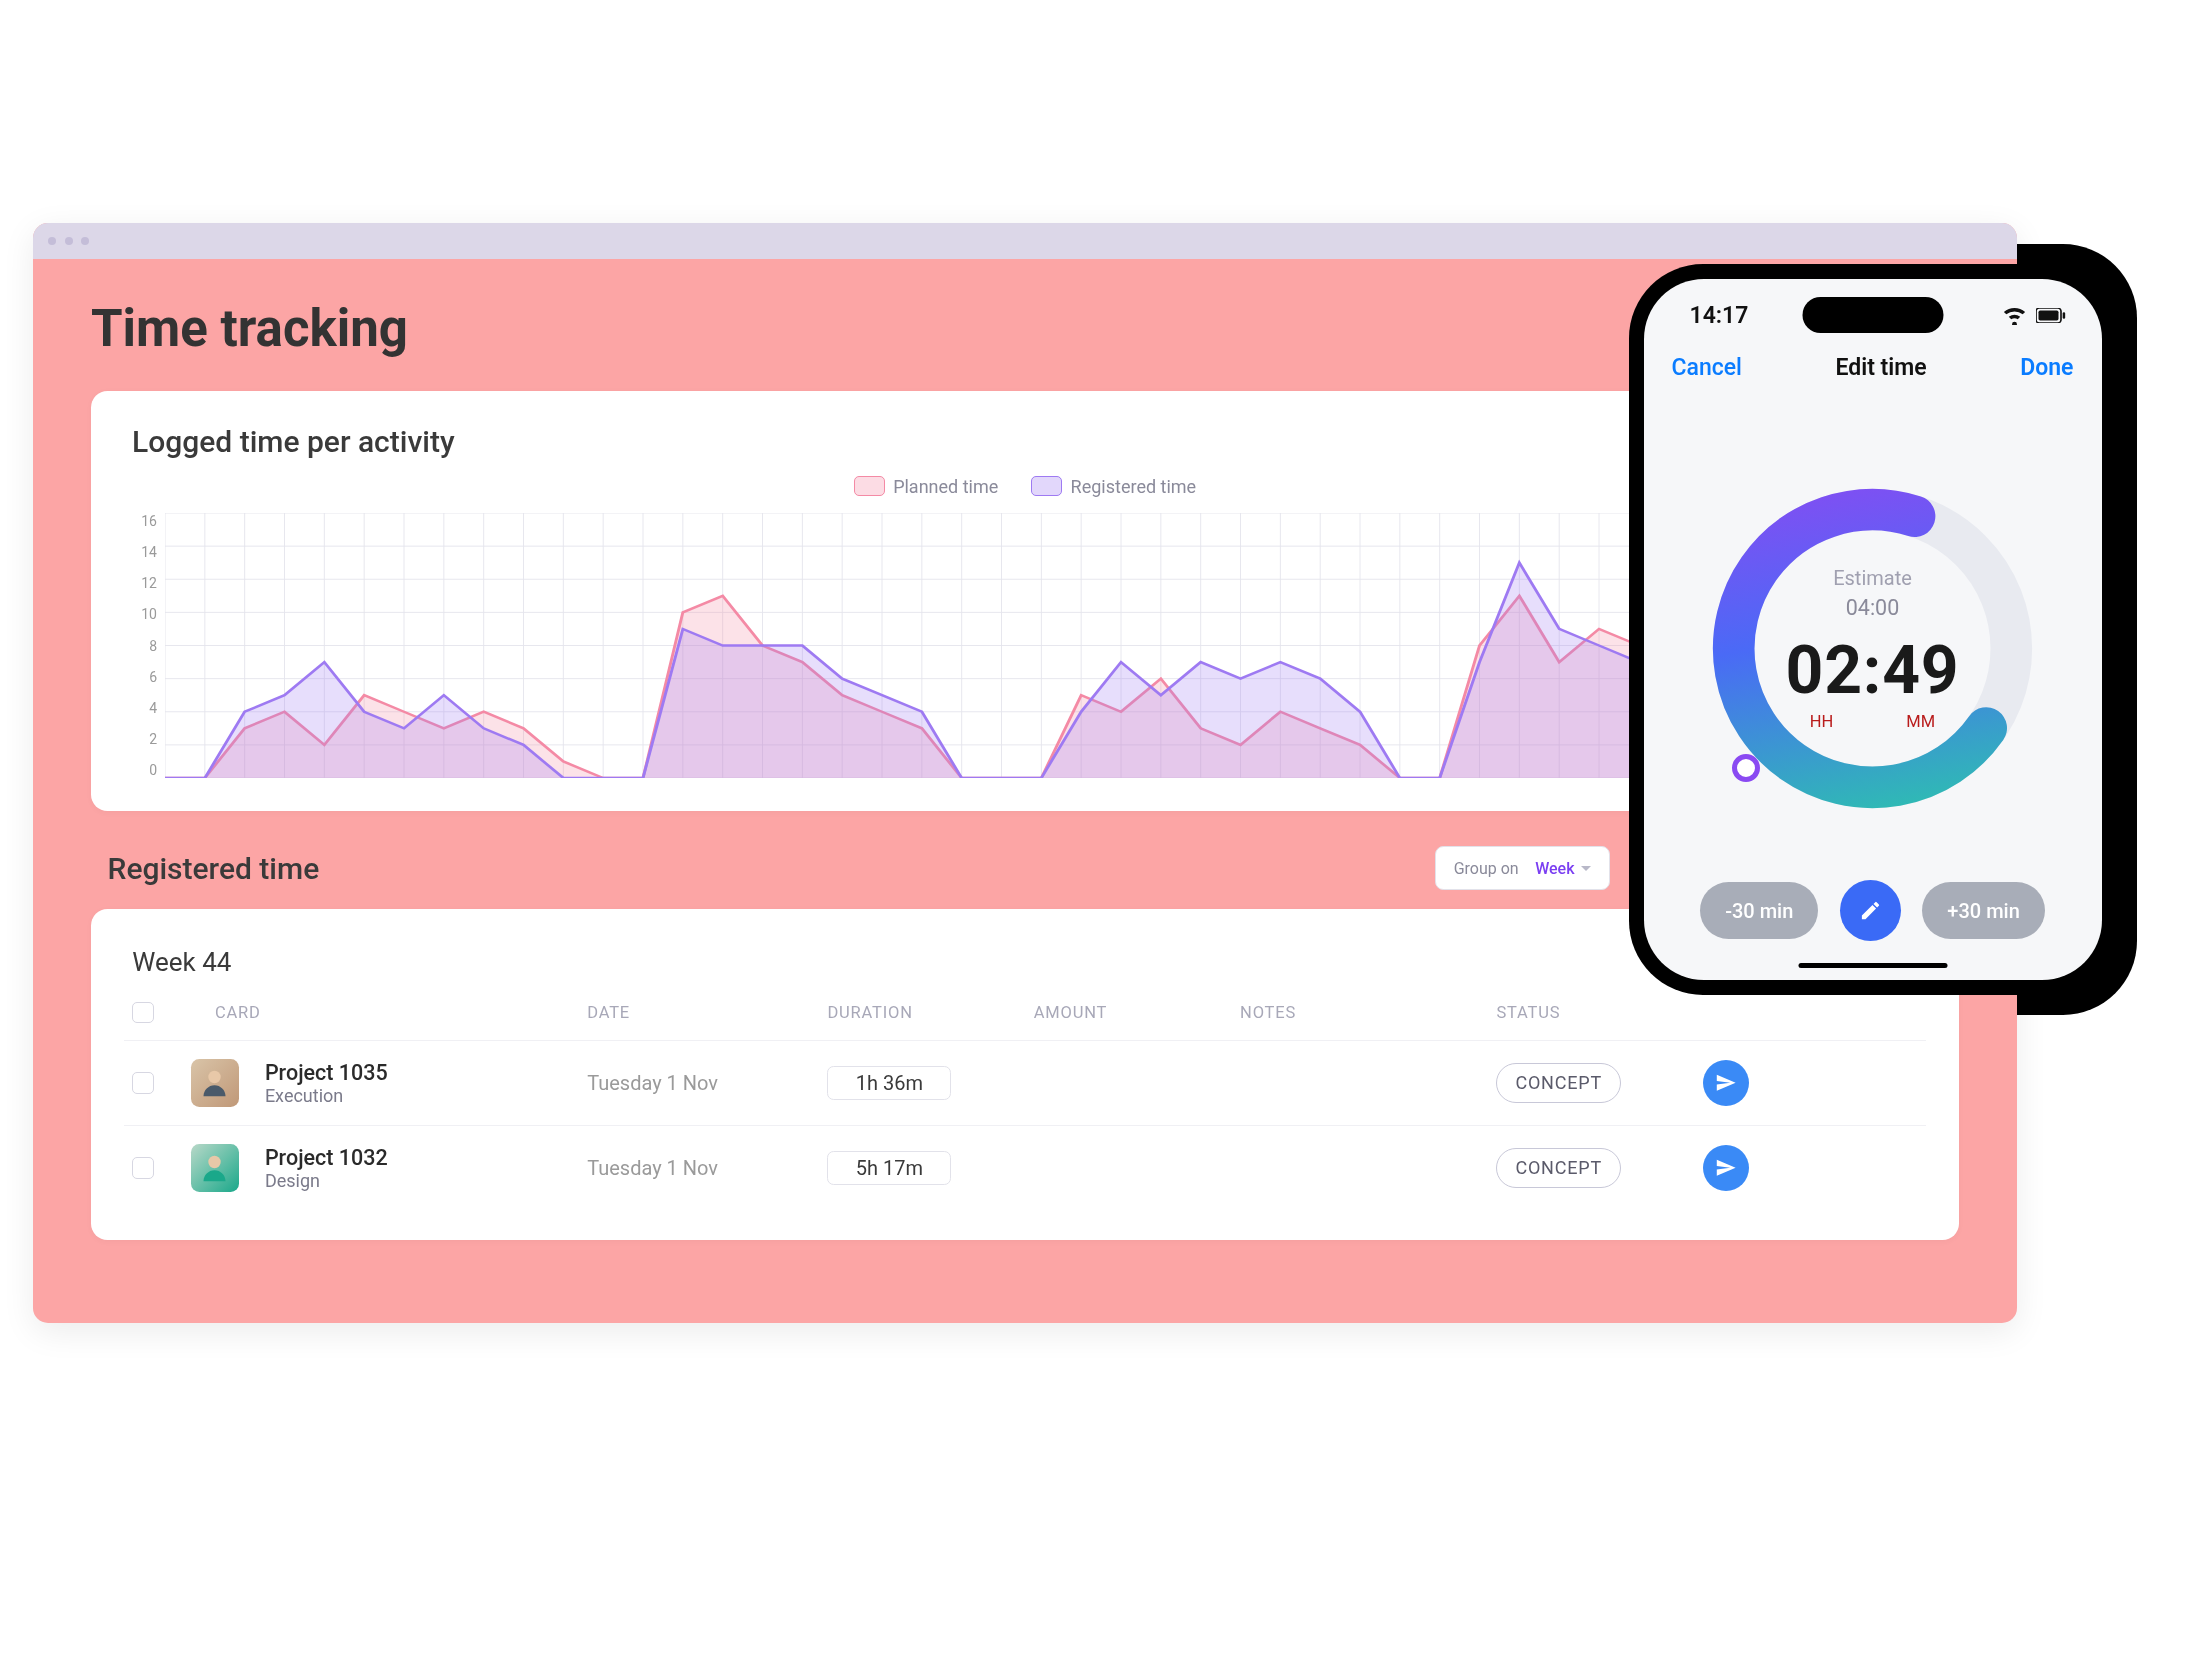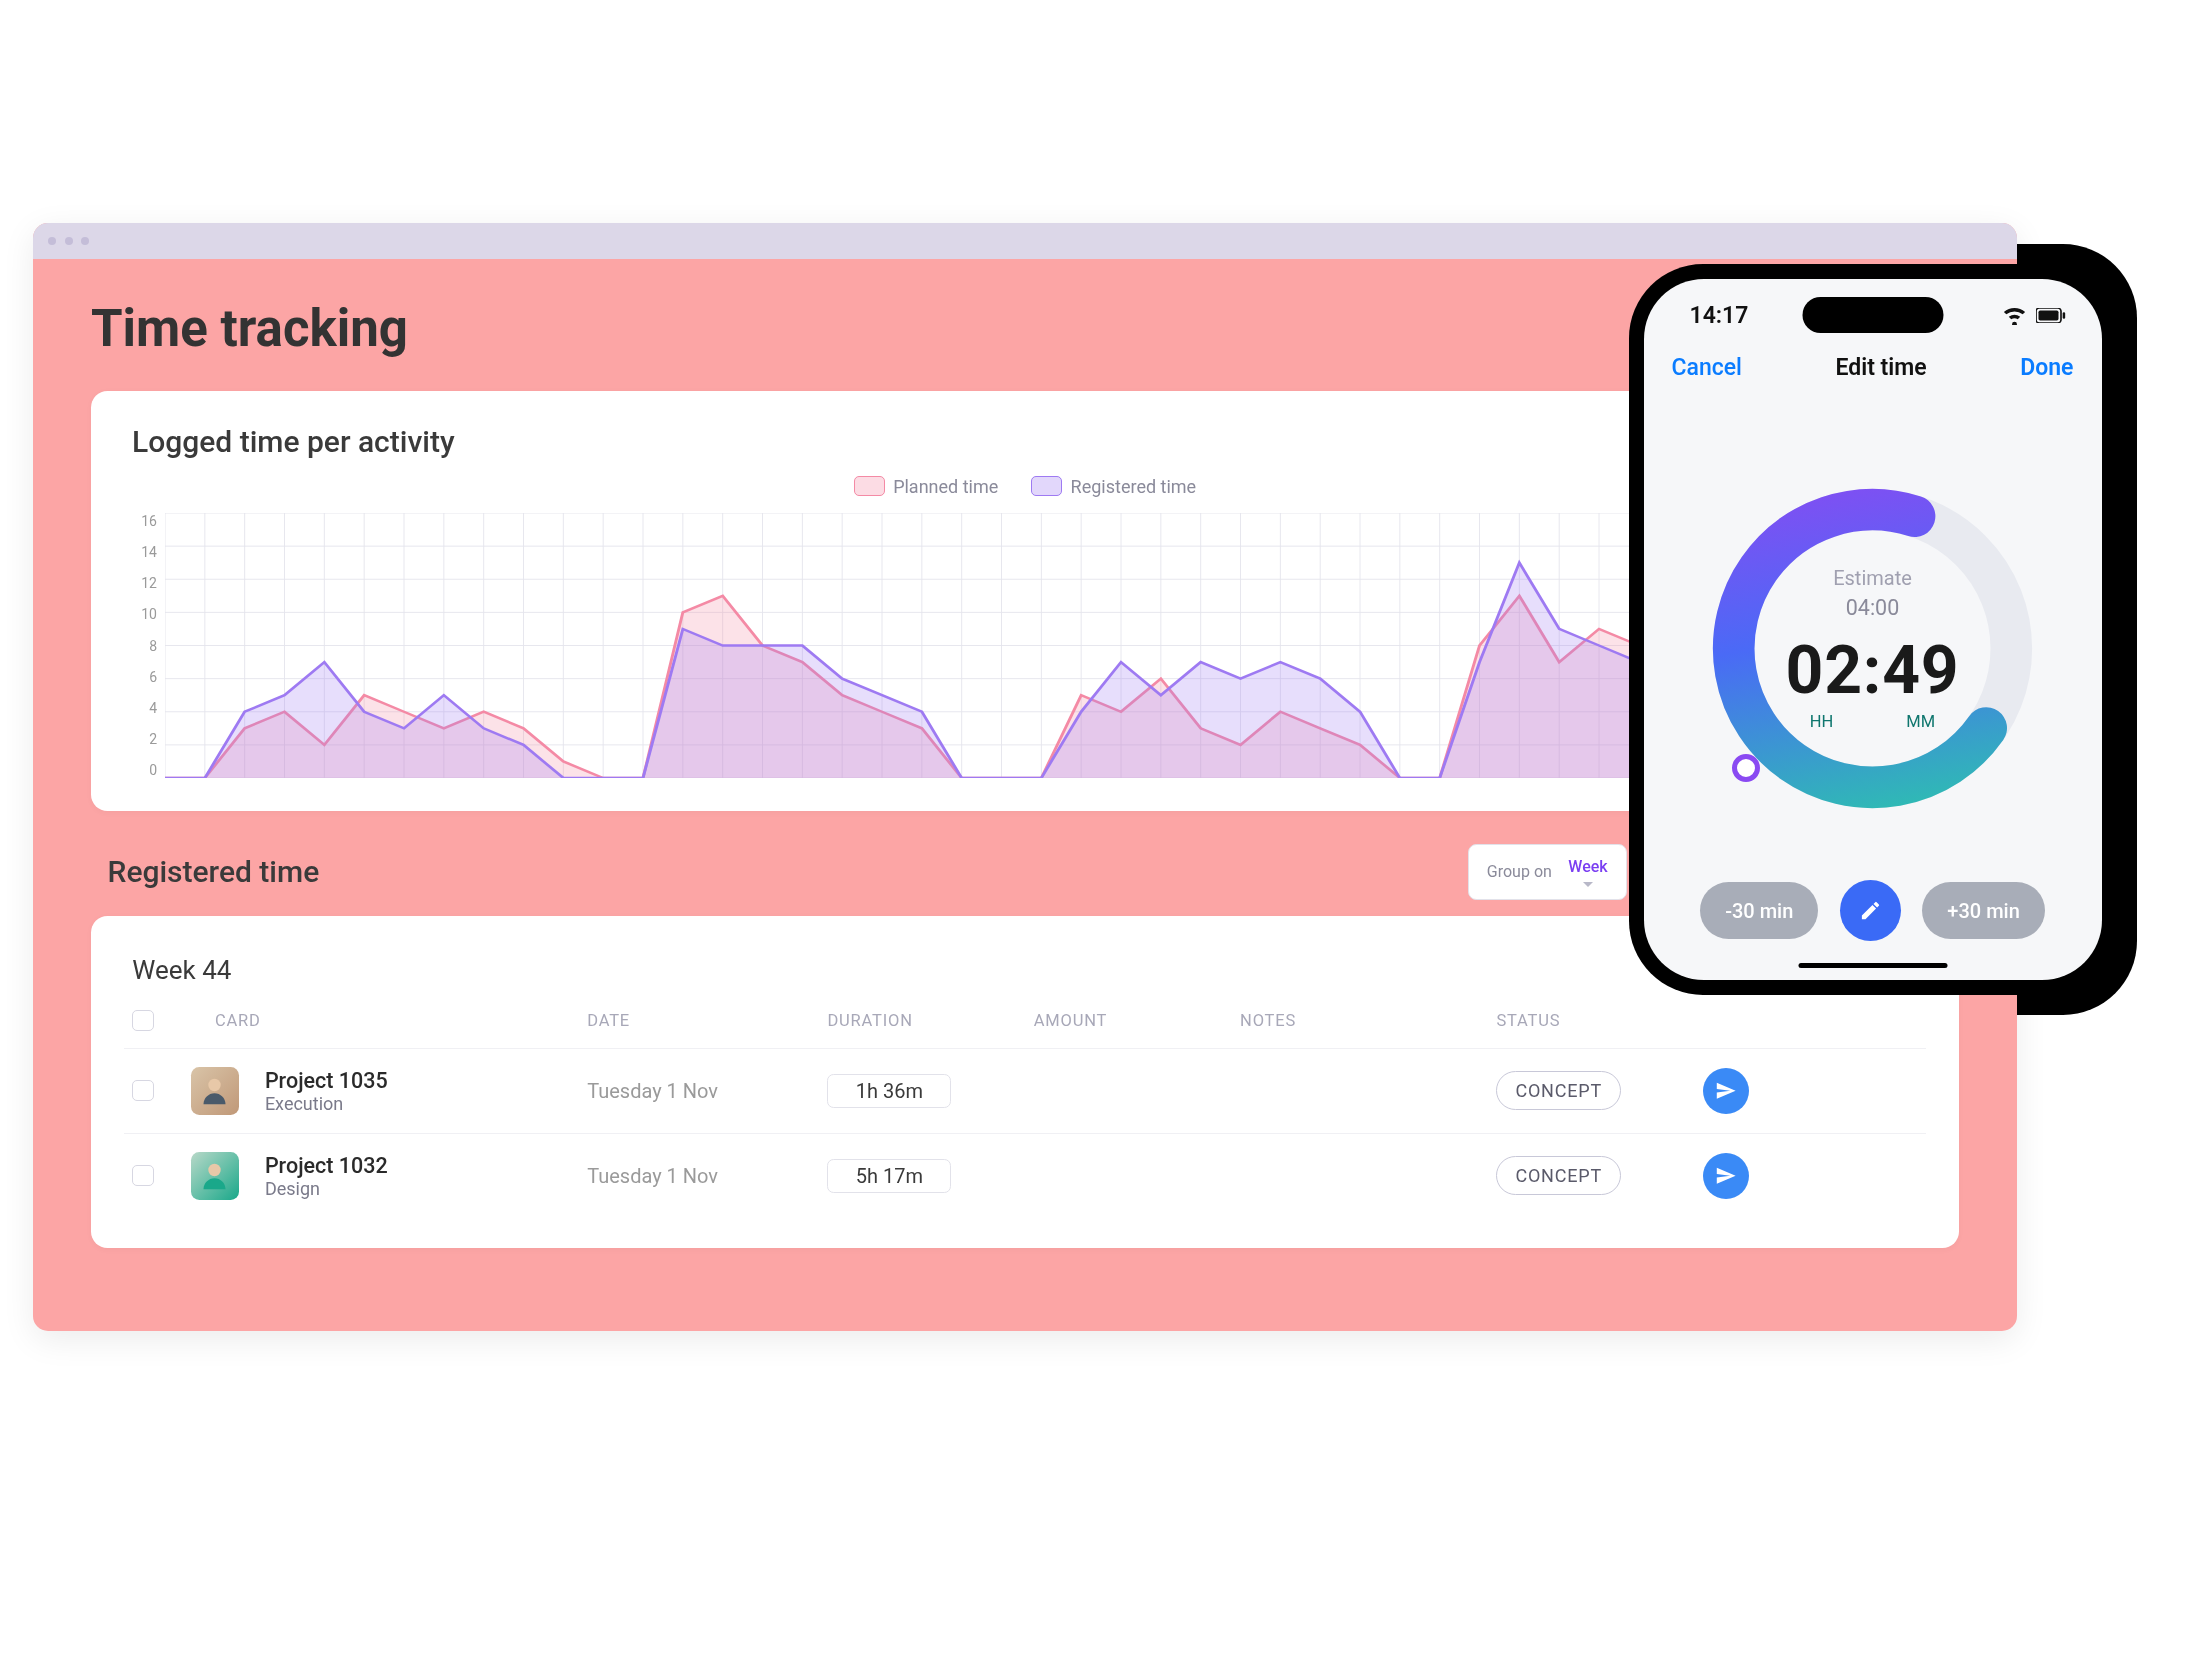--- a/index.html
+++ b/index.html
@@ -71,21 +71,21 @@
     border: 0.8px solid #e2e2ea;
     border-radius: 8.3px;
     padding: 11.6px 18px;
     display: flex;
     align-items: center;
     gap: 16.5px;
     background: #fff;
     font-size: 16px;
   }
   .pill-select .lbl { color: #8a8a9a; }
-  .pill-select .val { color: #7b3ff2; font-weight: 500; display: flex; align-items: center; gap: 6.6px; flex-direction: column; }
+  .pill-select .val { color: #7b3ff2; font-weight: 500; display: flex; align-items: center; gap: 6.6px; }
   .caret { width: 0; height: 0; border-left: 5px solid transparent; border-right: 5px solid transparent; border-top: 5.8px solid #b8b8c8; }
   .search-pill {
     border: 0.8px solid #e2e2ea;
     border-radius: 826px;
     padding: 11.6px 21.5px;
     font-size: 20px;
     color: #9a9a9a;
     background: #fff;
     width: 165px;
   }
@@ -133,21 +133,21 @@
   .nav-bar { display: flex; justify-content: space-between; align-items: flex-start; padding: 25px 28px 20px; }
   .nav-btn { font-size: 23px; font-weight: 500; color: #0a7cff; }
   .nav-title { font-size: 23px; font-weight: 600; color: #111; }
   .dial-area { display: flex; flex-direction: column; align-items: center; padding-top: 74px; }
   .dial { position: relative; width: 347px; height: 347px; }
   .dial svg { width: 100%; height: 100%; transform: rotate(-90deg); }
   .dial-center { position: absolute; inset: 0; display: flex; flex-direction: column; align-items: center; justify-content: center; }
   .est-lbl { font-size: 20px; color: #a0a0b0; margin-bottom: 5px; }
   .est-val { font-size: 21.5px; color: #8a8a9a; margin-bottom: 11.6px; }
   .time-big { font-size: 66px; font-weight: 700; color: #1a1a1a; letter-spacing: 0.8px; }
-  .time-units { display: flex; gap: 73px; font-size: 16.5px; color: #0f766e; margin-top: 3.3px; }
+  .time-units { display: flex; gap: 73px; font-size: 16.5px; color: #b91c1c; margin-top: 3.3px; }
   .dial-handle { position: absolute; width: 28px; height: 28px; background: #fff; border: 5px solid #8a4af2; border-radius: 50%; bottom: 40px; left: 33px; }
   .btn-row { display: flex; gap: 21.5px; margin-top: 58px; align-items: center; }
   .min-btn { background: #a8adb8; color: #fff; font-size: 20px; font-weight: 500; padding: 16.5px 25px; border-radius: 826px; }
   .edit-btn { width: 61px; height: 61px; border-radius: 50%; background: #3a6af6; display: flex; align-items: center; justify-content: center; }
   .edit-btn svg { width: 23px; height: 23px; fill: #fff; }
   .home-bar { position: absolute; bottom: 11.6px; left: 50%; transform: translateX(-50%); width: 149px; height: 5px; background: #000; border-radius: 2.5px; }
 </style>
 </head>
 <body>
 

